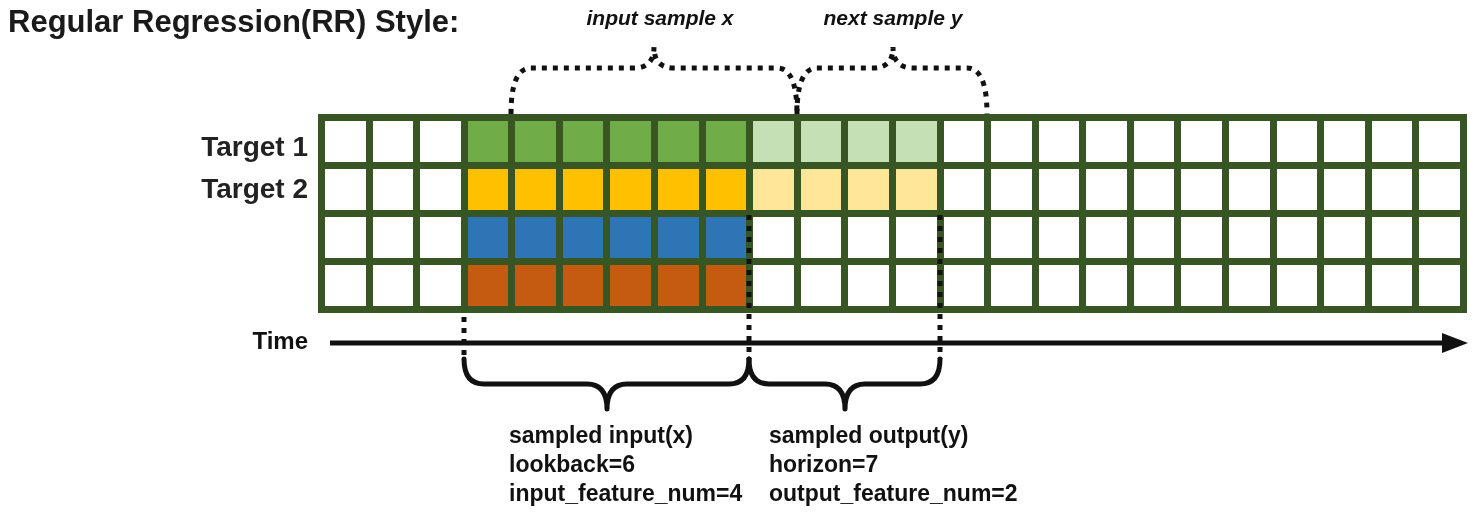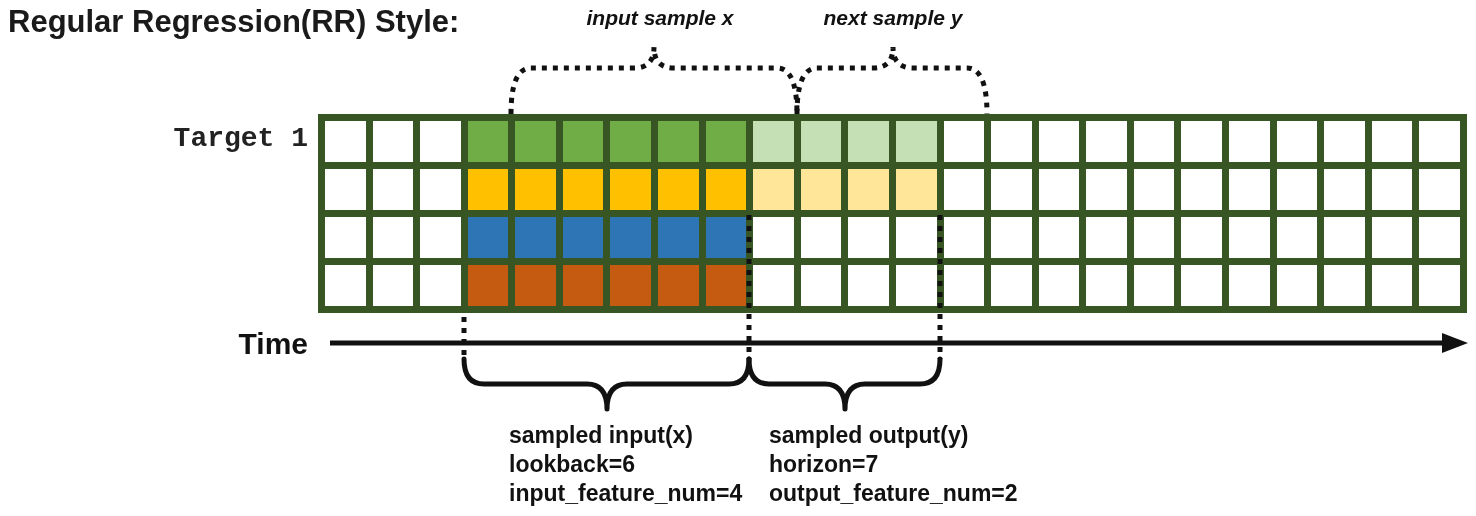--- a/index.html
+++ b/index.html
@@ -23,40 +23,41 @@
   }
   #grid{
     position:absolute;left:318px;top:114px;width:1149px;height:199px;
     display:grid;grid-template-columns:repeat(24,1fr);grid-template-rows:repeat(4,1fr);
     gap:7px;padding:7px;box-sizing:border-box;z-index:1;
   }
   .cell{background:#ffffff;}
   svg.overlay{position:absolute;left:0;top:0;z-index:2;pointer-events:none;}
   .time-label{
     position:absolute;left:180px;top:327px;width:128px;text-align:right;
-    font-size:30px;font-weight:700;color:#111;z-index:3;
+    font-size:24px;font-weight:700;color:#111;z-index:3;
   }
   .caption{
     position:absolute;top:421px;font-size:23px;font-weight:600;line-height:29px;
     color:#111;z-index:3;white-space:nowrap;
   }
   .caption.input{left:509px;}
   .caption.output{left:769px;}
 </style>
 </head>
 <body>
 
 <div class="canvas">
 
   <div class="title">Regular Regression(RR) Style:</div>
 
   <div class="top-label nsx">input sample x</div>
   <div class="top-label nsy">next sample y</div>
 
-  <div class="row-label" style="top:114px;font-family:Liberation Mono, monospace;">Target 1</div>
+  <div class="row-label" style="top:122px;">Target 1</div>
+  <div class="row-label" style="top:164px;">Target 2</div>
 
   <div id="grid" style="background: rgb(55, 86, 35);">
       <div class="cell" style="background: rgb(255, 255, 255);"></div>
       <div class="cell" style="background: rgb(255, 255, 255);"></div>
       <div class="cell" style="background: rgb(255, 255, 255);"></div>
       <div class="cell" style="background: rgb(112, 173, 71);"></div>
       <div class="cell" style="background: rgb(112, 173, 71);"></div>
       <div class="cell" style="background: rgb(112, 173, 71);"></div>
       <div class="cell" style="background: rgb(112, 173, 71);"></div>
       <div class="cell" style="background: rgb(112, 173, 71);"></div>

